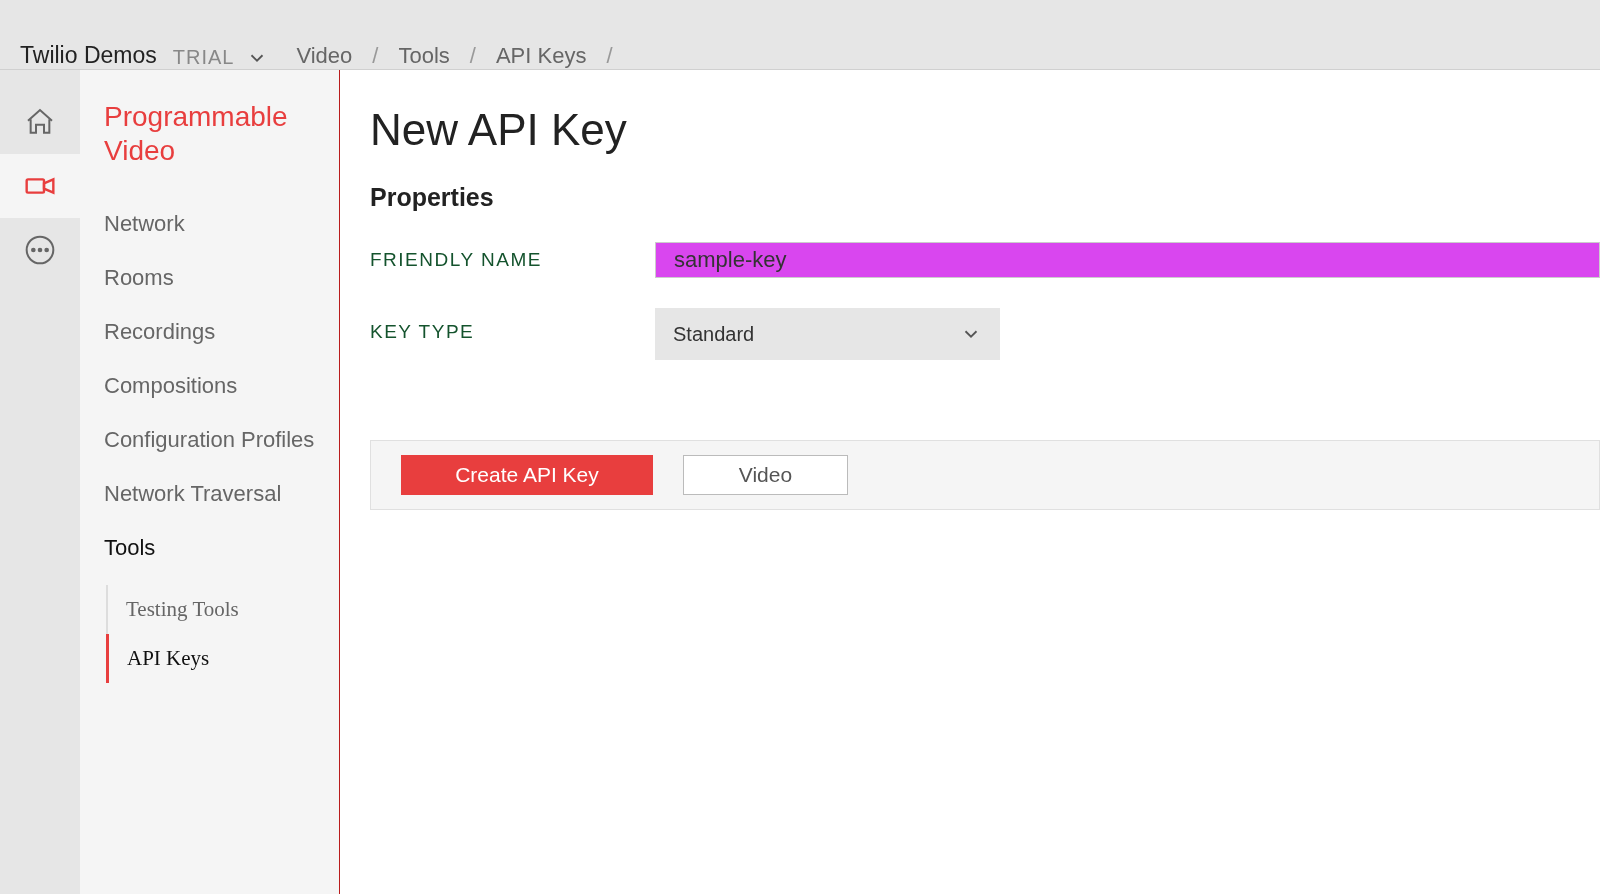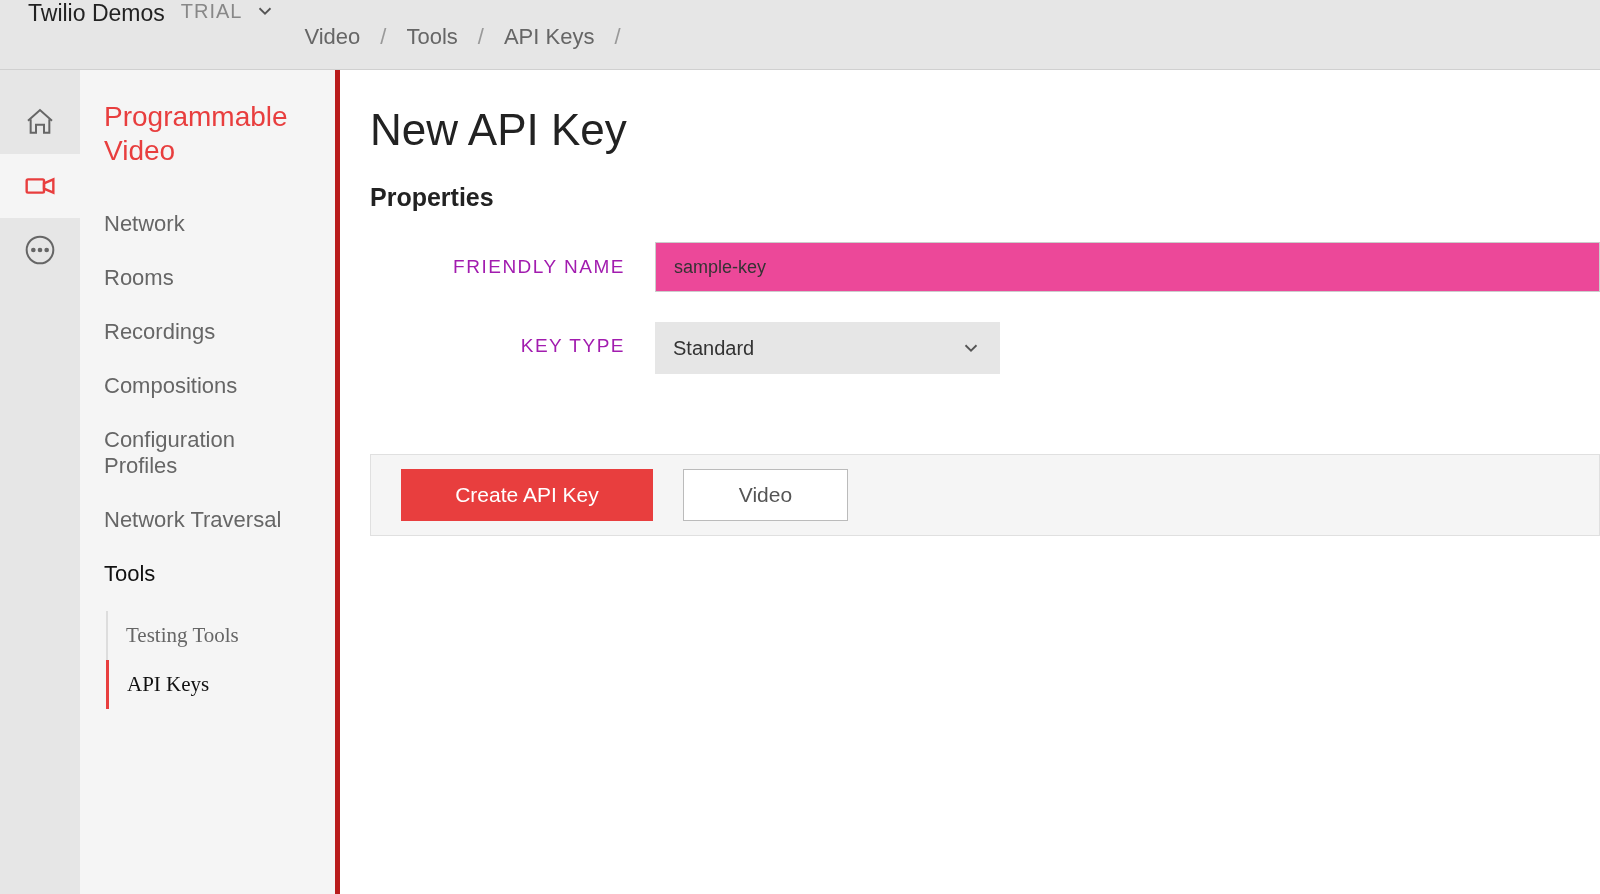--- a/index.html
+++ b/index.html
@@ -6,23 +6,23 @@
 body {
   font-family: -apple-system, "Helvetica Neue", Arial, sans-serif;
   background: #fff;
   color: #222;
   width: 1600px;
   height: 894px;
   overflow: hidden;
 }
 .header {
   display: flex;
-  align-items: flex-start;
+  align-items: flex-end;
   height: 70px;
-  padding: 0 28px;
+  padding: 0 20px;
   background: #e6e6e6;
   border-bottom: 1px solid #d0d0d0;
 }
 .account-name {
   font-size: 23px;
   color: #222;
   font-weight: 500;
 }
 .trial-badge {
   font-size: 20px;
@@ -66,21 +66,21 @@
   cursor: pointer;
 }
 .rail .rail-item.active {
   background: #f5f5f5;
 }
 .rail svg { width: 32px; height: 32px; }
 .sidebar {
   width: 260px;
   background: #f5f5f5;
   padding: 30px 24px 30px 24px;
-  border-right: 5px solid #b91c1c;
+  border-right: 1px solid #b91c1c;
 }
 .sidebar-title {
   font-size: 28px;
   color: #e83e3e;
   line-height: 1.2;
   margin-bottom: 30px;
 }
 .nav-item {
   font-size: 22px;
   color: #666;
@@ -126,36 +126,35 @@
   color: #222;
   margin-bottom: 30px;
 }
 .field-row {
   display: flex;
   align-items: center;
   margin-bottom: 30px;
 }
 .field-label {
   width: 285px;
-  text-align: right;
   font-size: 19px;
   letter-spacing: 1.5px;
-  color: #a21caf;
+  color: #14532d;
   padding-right: 30px;
 }
 .field-input {
   flex: 1;
 }
 .text-input {
   width: 100%;
-  height: 50px;
+  height: 36px;
   border: 1px solid #ccc;
-  font-size: 18px;
+  font-size: 22px;
   padding: 0 18px;
-  background: #ec4899;
+  background: #d946ef;
   color: #333;
 }
 .select-wrap {
   width: 345px;
   height: 52px;
   background: #e6e6e6;
   display: flex;
   align-items: center;
   justify-content: space-between;
   padding: 0 18px;
@@ -170,21 +169,21 @@
 }
 .action-bar {
   margin-top: 80px;
   background: #f5f5f5;
   border: 1px solid #e0e0e0;
   padding: 14px 30px;
   display: flex;
   gap: 30px;
 }
 .btn {
-  height: 52px;
+  height: 40px;
   font-size: 21px;
   display: inline-flex;
   align-items: center;
   justify-content: center;
   cursor: pointer;
   border: none;
 }
 .btn-primary {
   width: 252px;
   background: #e83e3e;

